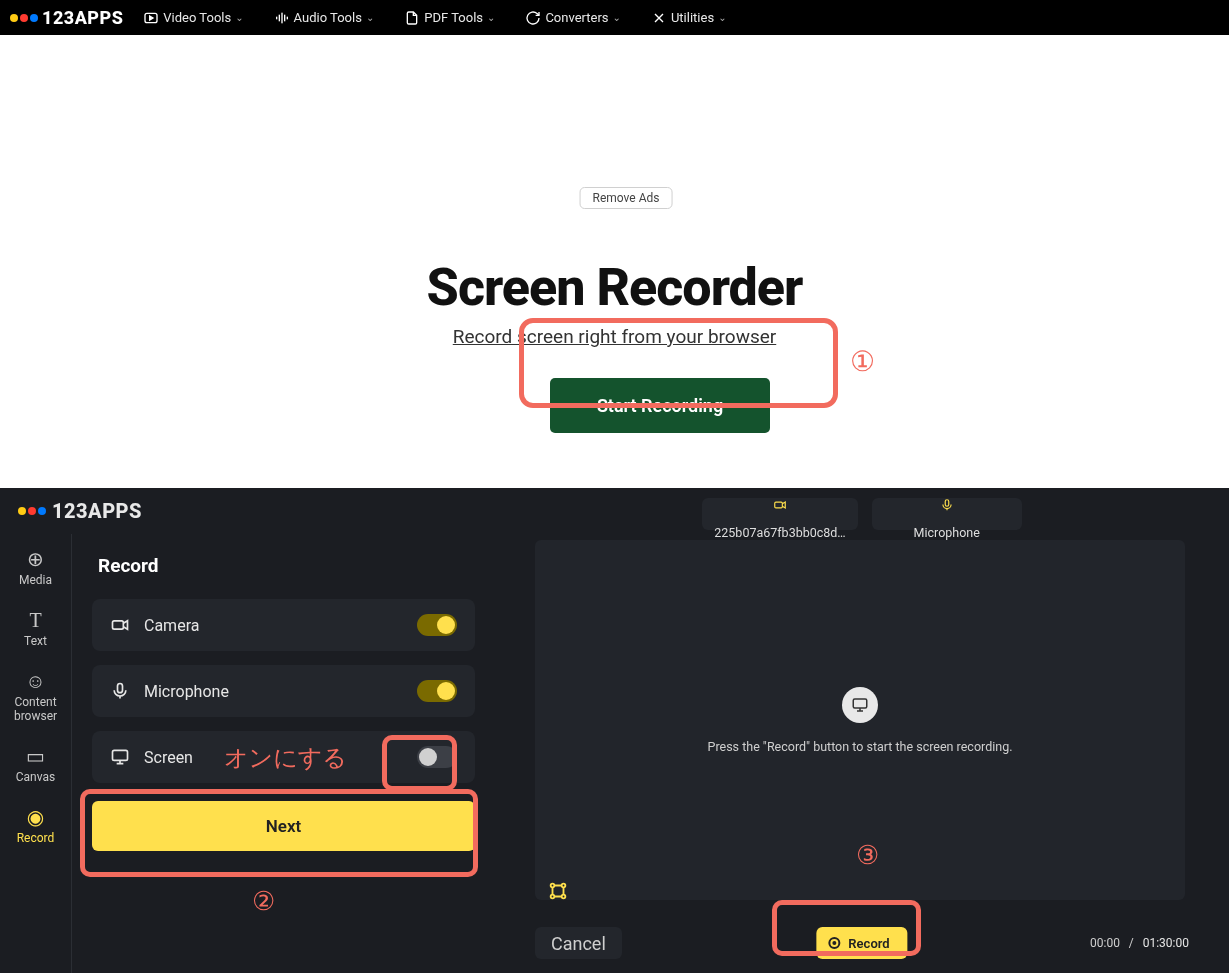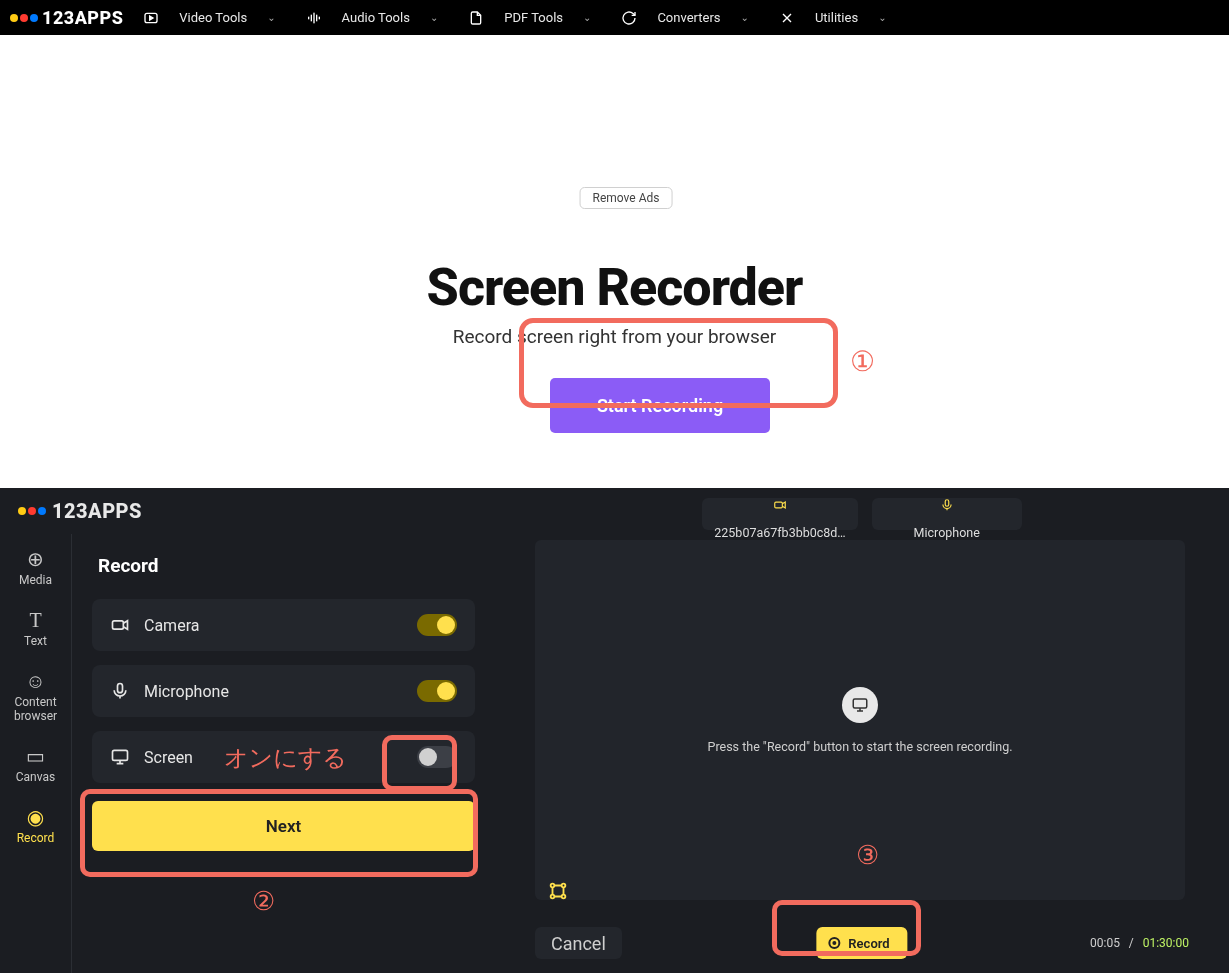--- a/index.html
+++ b/index.html
@@ -12,41 +12,41 @@
     padding:0 10px;
   }
   .logo { display:flex; align-items:center; gap:4px; margin-right:20px;}
   .logo-dots { display:flex; align-items:center; gap:2px;}
   .dot{width:8px;height:8px;border-radius:50%;}
   .dot.y{background:#ffcb14;}
   .dot.r{background:#ff3b30;}
   .dot.b{background:#007aff;}
   .logo-text{font-weight:800; letter-spacing:0.5px; font-size:18px;}
   .nav{display:flex; align-items:center; gap:30px; font-size:13px;}
-  .nav-item{display:flex; align-items:center; gap:20px; cursor:pointer; color:#e8e8e8;}
+  .nav-item{display:flex; align-items:center; gap:4px; cursor:pointer; color:#e8e8e8;}
   .nav-icon{width:16px;height:16px;}
   .chev{font-size:10px; color:#aaa;}
 
   .landing { position:absolute; left:0; top:35px; width:1229px; height:455px; background:#fff;}
   .remove-ads{
     position:absolute; left:626px; top:152px; transform:translateX(-50%);
     border:1px solid #d0d0d0; background:#fff; color:#444; font-size:12px;
     padding:3px 12px; border-radius:5px; cursor:pointer;
   }
   .page-title{
     position:absolute; left:0; top:222px; width:1229px; text-align:center;
     font-size:52px; font-weight:800; color:#111; letter-spacing:-1px;
   }
   .page-sub{
     position:absolute; left:0; top:290px; width:1229px; text-align:center;
-    font-size:19px; color:#333;
+    font-size:19px; color:#333;text-decoration:underline;
   }
   .start-btn{
     position:absolute; left:550px; top:343px; width:220px; height:55px;
-    background:#8b5cf6; color:#fff; font-size:18px; font-weight:600;
+    background:#14532d; color:#fff; font-size:18px; font-weight:600;
     border:none; border-radius:5px; cursor:pointer;
     display:flex; align-items:center; justify-content:center;
   }
   .annot-box-1{
     position:absolute; left:519px; top:318px; width:319px; height:90px;
     border:5px solid #f26b5e; border-radius:14px; pointer-events:none;
   }
   .annot-label{
     position:absolute; color:#f26b5e; font-size:28px; font-weight:400;
   }
@@ -137,21 +137,21 @@
     display:flex; align-items:center; gap:8px;
   }
   .rec-dot{width:12px;height:12px;border-radius:50%;border:2px solid #222; position:relative;}
   .rec-dot::after{content:"";position:absolute;left:2px;top:2px;width:4px;height:4px;border-radius:50%;background:#222;}
   .annot-box-3{
     position:absolute; left:772px; top:900px; width:149px; height:56px;
     border:5px solid #f26b5e; border-radius:10px; pointer-events:none;
   }
   .annot-3{ position:absolute; left:856px; top:840px; color:#f26b5e; font-size:26px;}
   .timecode{position:absolute; right:40px; font-size:12px; color:#cfcfcf;}
-  .timecode .dur{color:#bef264;text-align:right;}
+  .timecode .dur{color:#e5e5e5;text-align:right;}
 </style>
 </head>
 <body>
 
 <div class="top-header">
   <div class="logo">
     <div class="logo-dots">
       <span class="dot y"></span>
         <span class="dot r"></span>
         <span class="dot b"></span>
@@ -347,20 +347,20 @@
       </svg>
   </div>
 
   <div class="pr-bottom">
     <button class="cancel-btn">Cancel</button>
     <button class="record-btn">
       <span class="rec-dot"></span>
       <span>Record</span>
     </button>
     <div class="timecode">
-      <span>00:05</span>
+      <span>00:00</span>
       &nbsp;&nbsp;<span>/</span>&nbsp;&nbsp;
       <span class="dur">01:30:00</span>
     </div>
   </div>
 </div>
 <div class="annot-box-3"></div>
 <div class="annot-3">③</div>
 
 </body></html>

